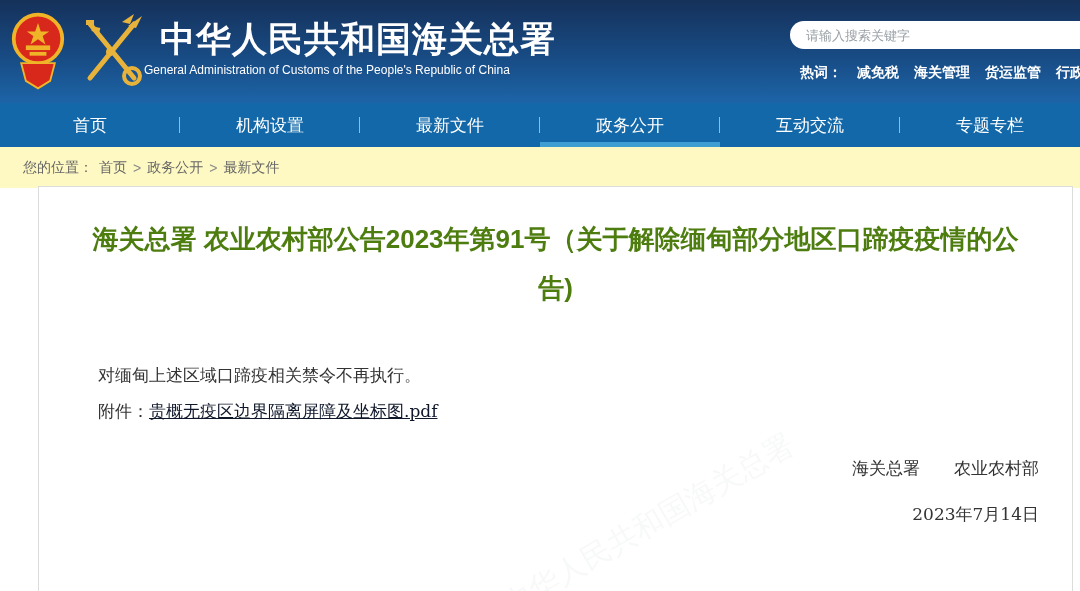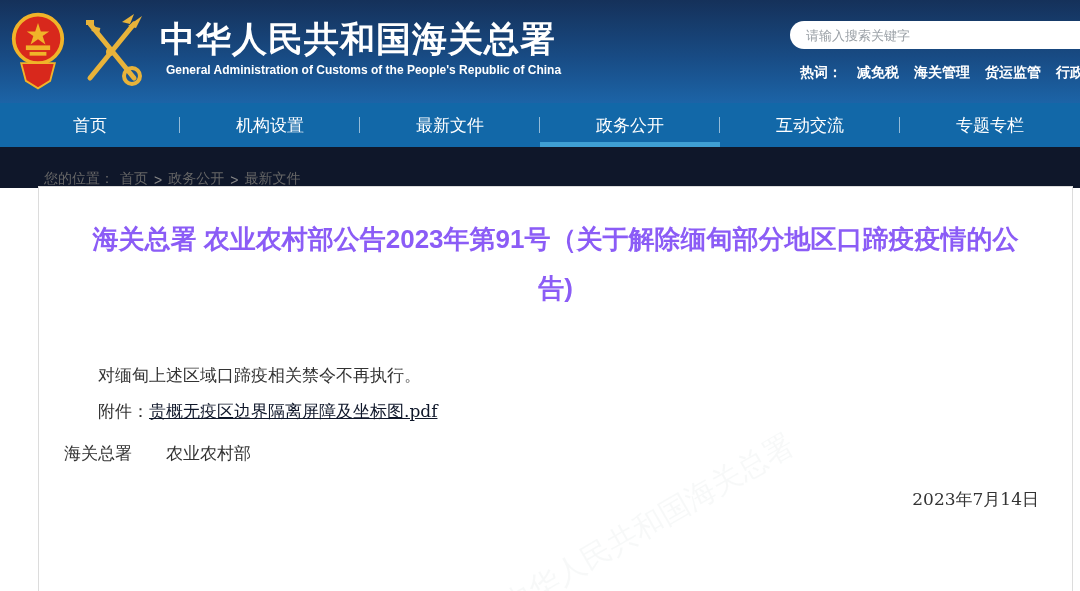--- a/index.html
+++ b/index.html
@@ -6,59 +6,59 @@
   html,body { width:1080px; height:591px; overflow:hidden; background:#fff;
     font-family:"Liberation Sans", sans-serif; }
 
   
   .site-header { position:relative; width:100%; height:103px;
     background:linear-gradient(180deg,#15315a 0%,#184b84 55%,#1c64a7 100%); }
   .emblem-national { position:absolute; left:10px; top:10px; width:56px; height:82px; }
   .emblem-customs  { position:absolute; left:76px; top:12px; width:72px; height:80px; }
   .site-title { position:absolute; left:160px; top:16px; color:#fff; font-size:35px;
     font-weight:bold; letter-spacing:1px; white-space:nowrap; }
-  .site-subtitle { position:absolute; left:166px; top:63px; color:#fff; font-size:12px;
-    font-weight:bold; white-space:nowrap; }
+  .site-subtitle { position:absolute; left:144px; top:63px; color:#fff; font-size:12px;
+    font-weight:normal; white-space:nowrap; }
   .search-box { position:absolute; left:790px; top:21px; width:312px; height:28px;
     background:#fff; border-radius:14px; padding:0 16px; display:flex; align-items:center; }
   .search-box input { border:none; outline:none; width:100%; font-size:13px; color:#333;
     font-family:"Liberation Sans",sans-serif; background:transparent; }
   .search-box input::placeholder { color:#9aa0a6; }
   .hot-words { position:absolute; left:800px; top:64px; display:flex; gap:15px;
     color:#fff; font-size:14px; font-weight:bold; white-space:nowrap; }
   .hot-words a { color:#fff; text-decoration:none; cursor:pointer;text-align:center; }
 
   
   .main-nav { width:100%; height:44px; background:#1268a8; display:flex; }
   .nav-item { flex:1; position:relative; display:flex; align-items:center;
     justify-content:center; color:#fff; font-size:17px; cursor:pointer; }
   .nav-item:not(:last-child)::after { content:""; position:absolute; right:0; top:14px;
     height:16px; width:1px; background:rgba(255,255,255,.55); }
   .nav-item.active::before { content:""; position:absolute; left:0; bottom:0;
     width:100%; height:5px; background:#3f9fd3; }
 
   
-  .breadcrumb-bar { width:100%; height:41px; background:#0f172a; display:flex;
-    align-items:flex-end; padding-left:44px; font-size:14px; color:#666; gap:6px; }
+  .breadcrumb-bar { width:100%; height:41px; background:#fef9c3; display:flex;
+    align-items:center; padding-left:23px; font-size:14px; color:#666; gap:6px; }
   .breadcrumb-bar .crumb { color:#666; cursor:pointer; }
   .breadcrumb-bar .sep { color:#888; }
 
   
   .content-box { position:absolute; left:38px; top:186px; width:1035px; height:430px;
     background:#fff; border:1px solid #dcdcdc; border-bottom:none; padding:0 25px; }
   .doc-title { padding-top:28px; max-width:940px; margin:0 auto; text-align:center;
-    font-size:26px; font-weight:bold; color:#8b5cf6; line-height:49px;
+    font-size:26px; font-weight:bold; color:#4d7c0f; line-height:49px;
     font-family:"Liberation Sans",sans-serif; }
   .doc-body { margin-top:46px; font-family:"DejaVu Serif", serif; font-size:17px;
     color:#333; line-height:33px; }
   .doc-body p { text-indent:2em; }
   .doc-body p + p, .attachment-line { margin-top:3px; }
   .attachment-line { text-indent:2em; }
   .attachment-link { color:#0f172a; text-decoration:underline; cursor:pointer; }
-  .signature-line { margin-top:9px; text-align:left; padding-right:8px; }
+  .signature-line { margin-top:24px; text-align:right; padding-right:8px; }
   .date-line { margin-top:13px; text-align:right; padding-right:8px; }
   .watermark { position:absolute; left:440px; top:300px; width:400px;
     transform:rotate(-30deg); color:#6f8f8f; opacity:.05; font-size:30px;
     pointer-events:none; white-space:nowrap; }
 </style>
 </head>
 <body>
 
 <div class="site-header">
 

